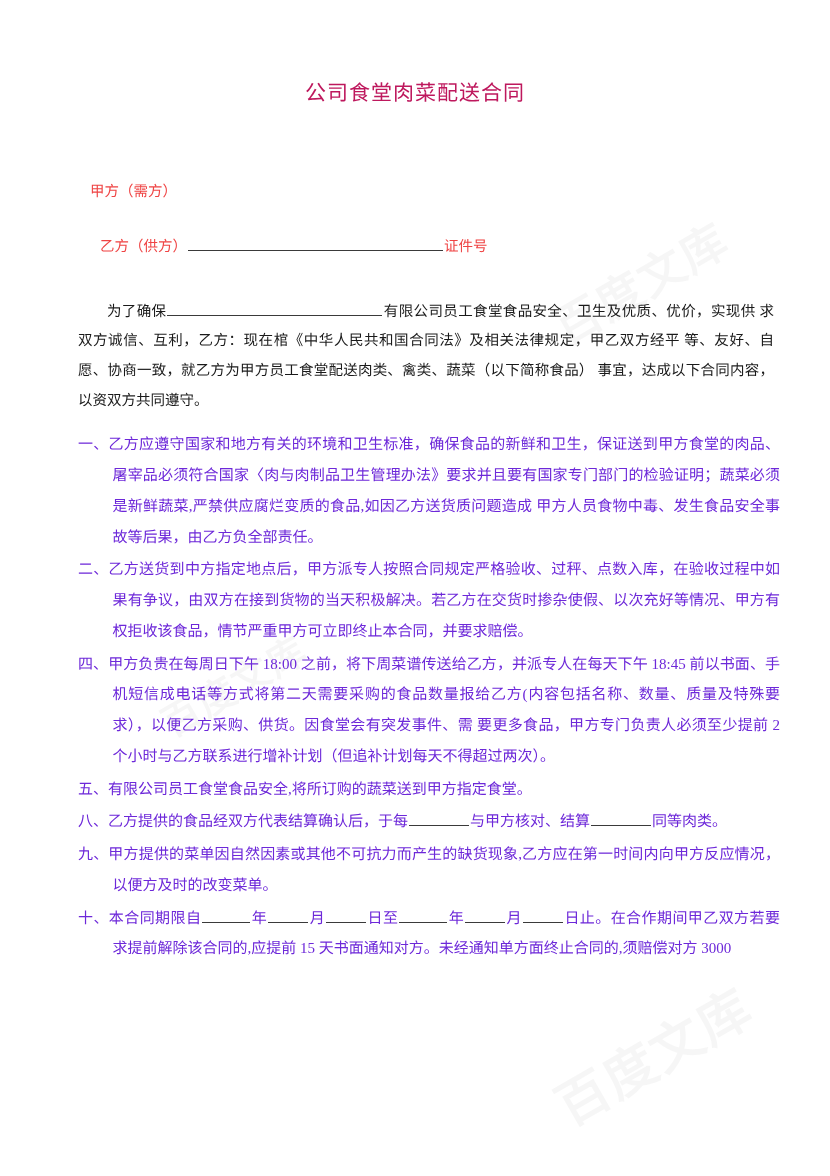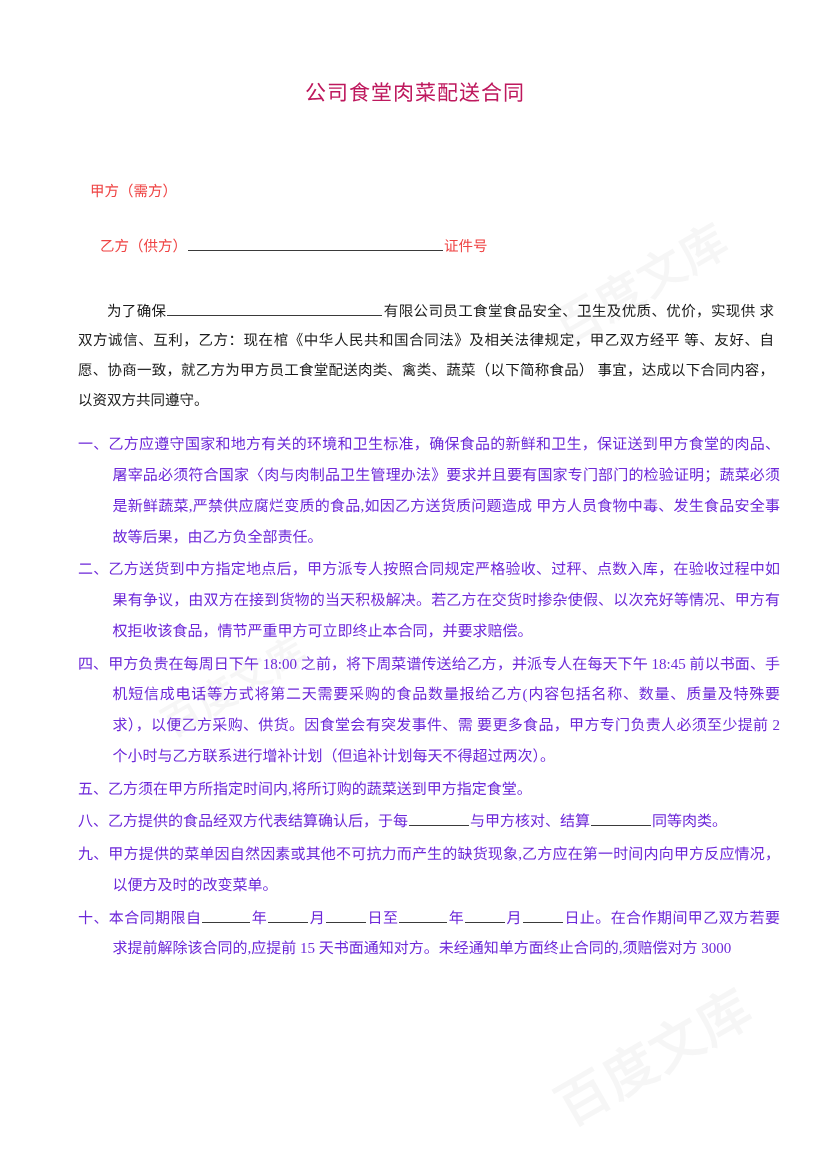--- a/index.html
+++ b/index.html
@@ -129,20 +129,20 @@
     </p>
 
     <p class="preamble">
       <span>为了确保</span><span class="blank b-215"></span><span>有限公司员工食堂食品安全、卫生及优质、优价，实现供 求双方诚信、互利，乙方：现在棺《中华人民共和国合同法》及相关法律规定，甲乙双方经平 等、友好、自愿、协商一致，就乙方为甲方员工食堂配送肉类、禽类、蔬菜（以下简称食品） 事宜，达成以下合同内容，以资双方共同遵守。</span>
     </p>
 
     <ol class="clauses" id="clause-list">
         <li><span class="num">一、</span><span>乙方应遵守国家和地方有关的环境和卫生标准，确保食品的新鲜和卫生，保证送到甲方食堂的肉品、屠宰品必须符合国家〈肉与肉制品卫生管理办法》要求并且要有国家专门部门的检验证明；蔬菜必须是新鲜蔬菜,严禁供应腐烂变质的食品,如因乙方送货质问题造成 甲方人员食物中毒、发生食品安全事故等后果，由乙方负全部责任。</span></li>
         <li><span class="num">二、</span><span>乙方送货到中方指定地点后，甲方派专人按照合同规定严格验收、过秤、点数入库，在验收过程中如果有争议，由双方在接到货物的当天积极解决。若乙方在交货时掺杂使假、以次充好等情况、甲方有权拒收该食品，情节严重甲方可立即终止本合同，并要求赔偿。</span></li>
         <li><span class="num">四、</span><span>甲方负贵在每周日下午 18:00 之前，将下周菜谱传送给乙方，并派专人在每天下午 18:45 前以书面、手机短信成电话等方式将第二天需要采购的食品数量报给乙方(内容包括名称、数量、质量及特殊要求），以便乙方采购、供货。因食堂会有突发事件、需 要更多食品，甲方专门负责人必须至少提前 2 个小时与乙方联系进行增补计划（但追补计划每天不得超过两次）。</span></li>
-        <li><span class="num">五、</span><span>乙方须在甲方所指定时间内,将所订购的蔬菜送到甲方指定食堂。</span></li>
+        <li><span class="num">五、</span><span>有限公司员工食堂食品安全,将所订购的蔬菜送到甲方指定食堂。</span></li>
         <li><span class="num">八、</span><span>乙方提供的食品经双方代表结算确认后，于每</span><span class="blank b-60"></span><span>与甲方核对、结算</span><span class="blank b-60"></span><span>同等肉类。</span></li>
         <li><span class="num">九、</span><span>甲方提供的菜单因自然因素或其他不可抗力而产生的缺货现象,乙方应在第一时间内向甲方反应情况，以便方及时的改变菜单。</span></li>
         <li><span class="num">十、</span><span>本合同期限自</span><span class="blank b-48"></span><span>年</span><span class="blank b-40"></span><span>月</span><span class="blank b-40"></span><span>日至</span><span class="blank b-48"></span><span>年</span><span class="blank b-40"></span><span>月</span><span class="blank b-40"></span><span>日止。在合作期间甲乙双方若要求提前解除该合同的,应提前 15 天书面通知对方。未经通知单方面终止合同的,须赔偿对方 3000</span></li>
       </ol>
 
   </div>
 </div>
 
 </body></html>

